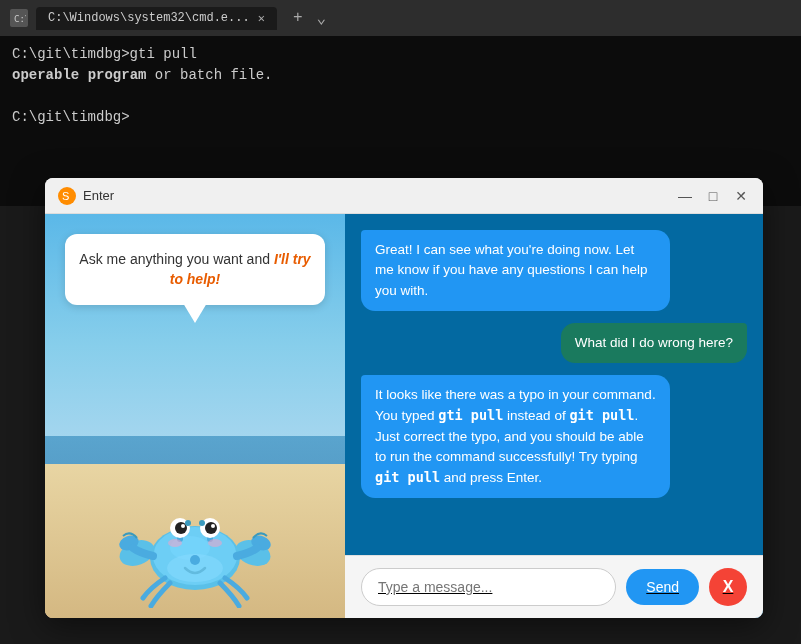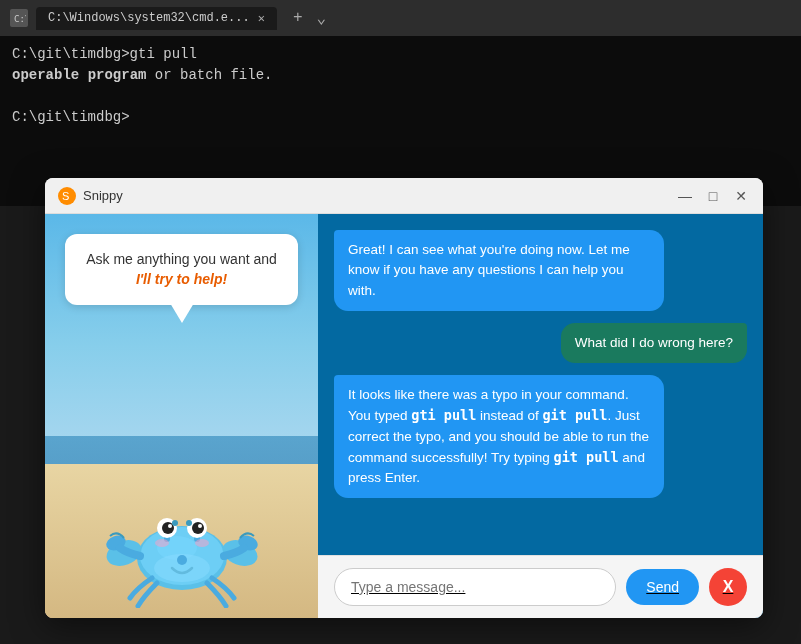--- a/index.html
+++ b/index.html
@@ -144,21 +144,21 @@
 
     
     .snippy-body {
       display: flex;
       flex: 1;
       overflow: hidden;
     }
 
     
     .snippy-left {
-      width: 273px;
+      width: 300px;
       flex-shrink: 0;
       position: relative;
       overflow: hidden;
       background: linear-gradient(180deg, #87CEEB 0%, #87CEEB 60%, #f5e6c8 60%, #d4a96a 100%);
     }
 
     
     .sky {
       position: absolute;
       top: 0; left: 0; right: 0;
@@ -365,21 +365,21 @@
   <div class="terminal-line">C:\git\timdbg&gt;</div>
 </div>
 
 <div class="snippy-window">
 
   <div class="snippy-titlebar">
     <svg class="snippy-logo" viewBox="0 0 20 20">
       <circle cx="10" cy="10" r="9" fill="#ff8c00"></circle>
       <text x="5" y="14" font-size="11" fill="white" font-family="Arial">S</text>
     </svg>
-    <span class="snippy-title">Snippy</span>
+    <span class="snippy-title">Enter</span>
     <div class="window-controls">
       <button class="win-btn">—</button>
       <button class="win-btn">□</button>
       <button class="win-btn close">✕</button>
     </div>
   </div>
 
   <div class="snippy-body">
 
     <div class="snippy-left">

